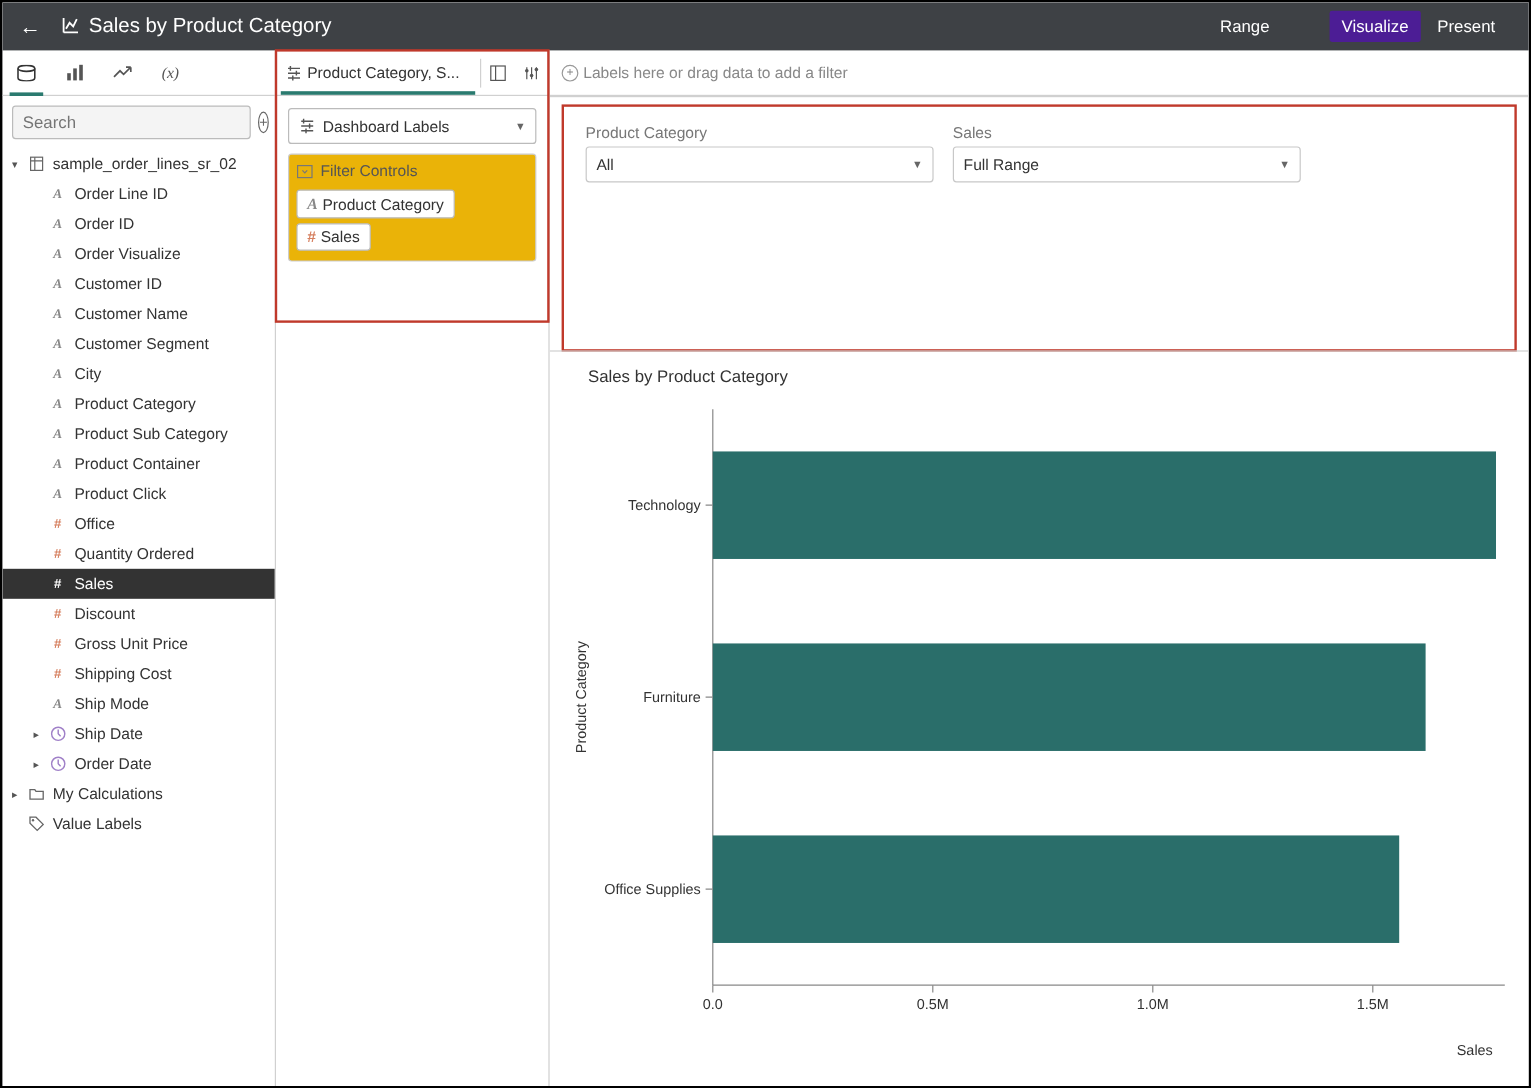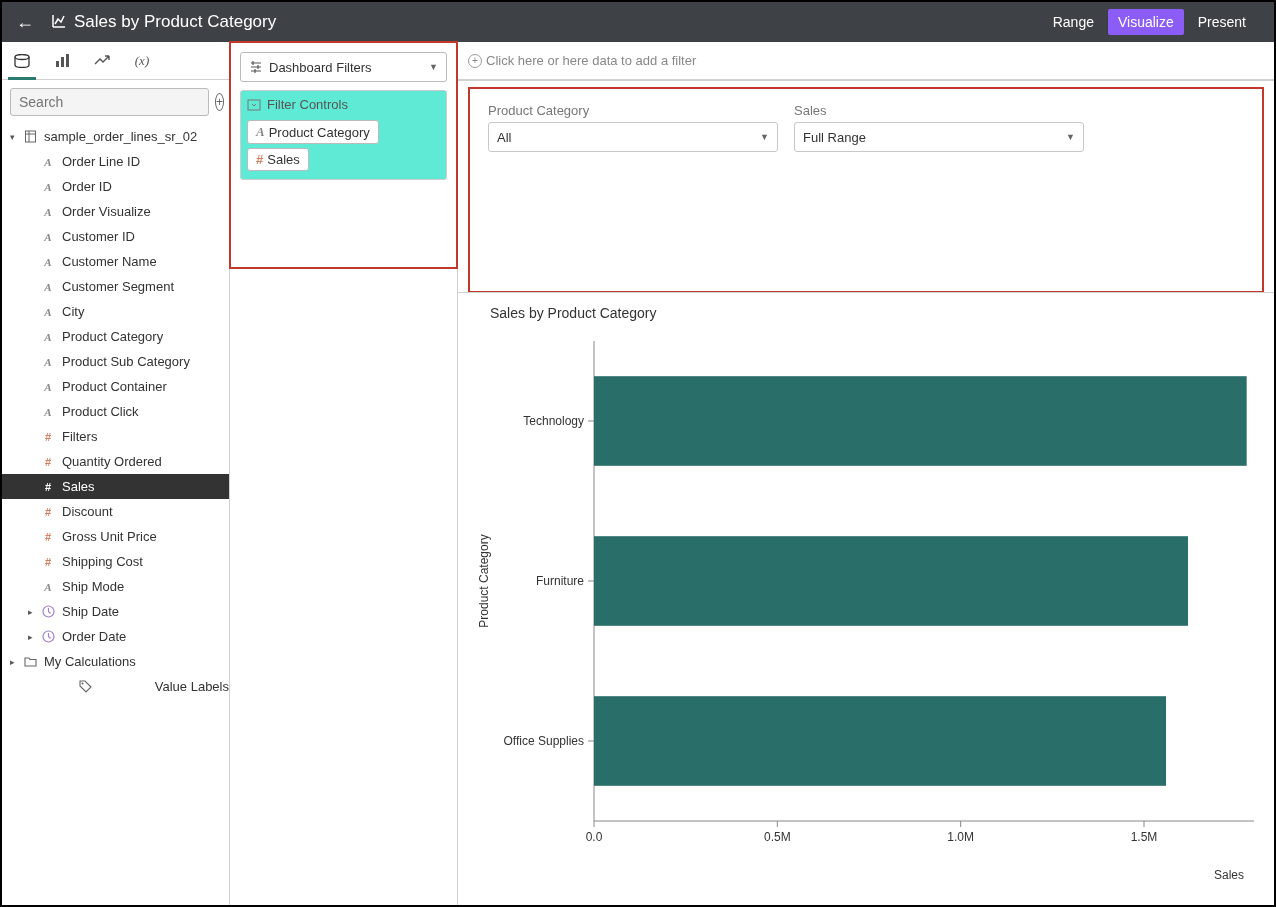--- a/index.html
+++ b/index.html
@@ -3,21 +3,21 @@
 <meta charset="utf-8">
 <style>
 * { box-sizing: border-box; margin: 0; padding: 0; }
 body { font-family: -apple-system, "Segoe UI", Arial, sans-serif; font-size: 13px; color: #333; background: #fff; width: 1276px; height: 907px; overflow: hidden; border: 2px solid #000; }
 .header { background: #3e4145; height: 40px; display: flex; align-items: center; color: #fff; padding: 0 8px; }
 .header .back { width: 30px; height: 30px; display: flex; align-items: center; justify-content: center; cursor: pointer; font-size: 18px; }
 .header .title-icon { margin: 0 6px 0 10px; }
 .header .title { font-size: 17px; font-weight: 400; flex: 1; }
 .header .tabs { display: flex; gap: 4px; margin-right: 10px; }
 .header .tabs div { padding: 5px 10px; cursor: pointer; font-size: 14px; border-radius: 2px; }
-.header .tabs .active { background: #8b5cf6; }
+.header .tabs .active { background: #4c1d95; margin-left: 36px; }
 .main { display: flex; height: calc(100% - 40px); }
 .vsep { width: 1px; background: #d0d0d0; }
 .left { width: 228px; border-right: 1px solid #d0d0d0; display: flex; flex-direction: column; }
 .left-icons { display: flex; border-bottom: 1px solid #d0d0d0; height: 38px; align-items: center; }
 .left-icons div { width: 40px; height: 38px; display: flex; align-items: center; justify-content: center; cursor: pointer; position: relative; }
 .left-icons div.active::after { content: ""; position: absolute; bottom: 0; left: 6px; right: 6px; height: 3px; background: #2a7a6f; }
 .search-row { display: flex; align-items: center; gap: 6px; padding: 8px; }
 .search-row input { flex: 1; height: 28px; padding: 0 8px; border: 1px solid #bbb; border-radius: 3px; font-size: 14px; background: #f4f4f4; }
 .plus-circle { width: 18px; height: 18px; border: 1.5px solid #666; border-radius: 50%; display: flex; align-items: center; justify-content: center; font-size: 12px; color: #666; cursor: pointer; }
 .tree { overflow-y: auto; flex: 1; }
@@ -27,21 +27,21 @@
 .tree-row .icon { width: 16px; margin-right: 6px; display: flex; justify-content: center; font-size: 11px; }
 .ic-A { color: #888; font-weight: 600; font-family: Georgia, serif; font-style: italic; }
 .ic-hash { color: #d68060; font-weight: 600; }
 .ic-hash.sel { color: #fff; }
 .mid { width: 228px; border-right: 1px solid #d0d0d0; }
 .mid-top { display: flex; height: 38px; align-items: center; border-bottom: 1px solid #d0d0d0; }
 .mid-top .tab { display: flex; align-items: center; gap: 4px; padding: 0 8px; height: 100%; font-size: 13px; position: relative; cursor: pointer; }
 .mid-top .tab.active::after { content: ""; position: absolute; bottom: 0; left: 4px; right: 4px; height: 3px; background: #2a7a6f; }
 .mid-top .icon-btn { width: 28px; height: 38px; display: flex; align-items: center; justify-content: center; cursor: pointer; }
 .df-select { height: 30px; border: 1px solid #bbb; border-radius: 3px; background: #fff; display: flex; align-items: center; padding: 0 8px; justify-content: space-between; cursor: pointer; margin-bottom: 8px; }
-.panel { border: 1px solid #ccc; border-radius: 3px; background: #5eead4; padding: 6px; margin-bottom: 0; }
+.panel { border: 1px solid #ccc; border-radius: 3px; background: #eab308; padding: 6px; margin-bottom: 0; }
 .panel-hdr { display: flex; align-items: center; gap: 6px; color: #555; margin-bottom: 6px; font-size: 13px; }
 .chip { display: inline-flex; align-items: center; gap: 4px; border: 1px solid #bbb; border-radius: 3px; background: #fff; padding: 3px 8px; margin: 2px 4px 2px 0; font-size: 13px; cursor: pointer; }
 .filters-row { display: flex; align-items: center; gap: 6px; color: #555; padding: 4px 2px; }
 .content { flex: 1; display: flex; flex-direction: column; overflow: hidden; }
 .filter-bar { height: 38px; border-bottom: 1px solid #d0d0d0; display: flex; align-items: center; padding: 0 10px; color: #888; gap: 4px; }
 .dash-area { border: 2px solid #c0392b; margin: 6px 10px 0 10px; padding: 14px 18px 18px 18px; height: 206px; }
 .dash-area .lbl { color: #777; font-size: 13px; margin-bottom: 4px; }
 .dash-area .row { display: flex; gap: 16px; }
 .dash-area .col { flex: 0 0 290px; }
 .fake-select { border: 1px solid #c8c8c8; border-radius: 3px; height: 30px; display: flex; align-items: center; justify-content: space-between; padding: 0 8px; background: #fff; cursor: pointer; }
@@ -184,21 +184,21 @@
           <span class="icon">
             <span class="ic-A">A</span>
           </span>
           <span>Product Click</span>
         </div>
         <div class="tree-row" style="padding-left: 26px;">
           <span class="arrow"></span>
           <span class="icon">
             <span class="ic-hash">#</span>
           </span>
-          <span>Filters</span>
+          <span>Office</span>
         </div>
         <div class="tree-row" style="padding-left: 26px;">
           <span class="arrow"></span>
           <span class="icon">
             <span class="ic-hash">#</span>
           </span>
           <span>Quantity Ordered</span>
         </div>
         <div class="tree-row selected" style="padding-left: 26px;">
           <span class="arrow"></span>
@@ -257,42 +257,65 @@
         </div>
         <div class="tree-row" style="padding-left: 8px;">
           <span class="arrow">▸</span>
           <span class="icon">
             <svg width="13" height="11" viewBox="0 0 13 11">
               <path d="M1 2h4l1 1.5h6V10H1z" stroke="#666" fill="none" stroke-width="1.1"></path>
             </svg>
           </span>
           <span>My Calculations</span>
         </div>
-        <div class="tree-row" style="padding-left: 8px; justify-content: space-between;">
+        <div class="tree-row" style="padding-left: 8px;">
           <span class="arrow"></span>
           <span class="icon">
             <svg width="13" height="13" viewBox="0 0 13 13">
               <path d="M1 1h5l6 6-5 5-6-6z" stroke="#666" fill="none" stroke-width="1.1"></path>
               <circle cx="3.5" cy="3.5" r="1" fill="#666"></circle>
             </svg>
           </span>
           <span>Value Labels</span>
         </div>
       </div>
   </div>
 
   <div class="mid" style="position:relative;">
     <div style="position:absolute;inset:-1px -1px auto -1px;height:228px;border:2px solid #c0392b;pointer-events:none;z-index:5;"></div>
+    <div class="mid-top">
+      <div class="tab active" style="flex:1;min-width:0;">
+        <svg width="14" height="14" viewBox="0 0 14 14">
+            <path d="M2 3h10M2 7h10M2 11h10M4 1v4M9 5v4M6 9v4" stroke="#555" stroke-width="1.2"></path>
+          </svg>
+        <span style="overflow:hidden;text-overflow:ellipsis;white-space:nowrap;">Product Category, S...</span>
+      </div>
+      <div class="vsep" style="height:24px"></div>
+      <div class="icon-btn">
+          <svg width="14" height="14" viewBox="0 0 14 14">
+            <rect x="1" y="1" width="12" height="12" stroke="#555" fill="none"></rect>
+            <line x1="5" y1="1" x2="5" y2="13" stroke="#555"></line>
+          </svg>
+        </div>
+      <div class="icon-btn">
+          <svg width="14" height="14" viewBox="0 0 14 14">
+            <path d="M3 2v10M7 2v10M11 2v10" stroke="#555"></path>
+            <circle cx="3" cy="5" r="1.5" fill="#555"></circle>
+            <circle cx="7" cy="9" r="1.5" fill="#555"></circle>
+            <circle cx="11" cy="4" r="1.5" fill="#555"></circle>
+          </svg>
+        </div>
+    </div>
     <div style="padding:10px;">
       <div class="df-select">
         <span style="display:flex;align-items:center;gap:6px;">
             <svg width="14" height="14" viewBox="0 0 14 14">
               <path d="M2 3h10M2 7h10M2 11h10M4 1v4M9 5v4M6 9v4" stroke="#555" stroke-width="1.2"></path>
             </svg>
-            <span>Dashboard Filters</span>
+            <span>Dashboard Labels</span>
           </span>
         <span class="caret">▼</span>
       </div>
       <div class="panel">
         <div class="panel-hdr">
             <svg width="14" height="14" viewBox="0 0 14 14">
               <rect x="1" y="2" width="12" height="10" stroke="#777" fill="none"></rect>
               <path d="M5 6l2 2 2-2" stroke="#777" fill="none"></path>
             </svg>
             <span>Filter Controls</span>
@@ -305,21 +328,21 @@
             <span class="ic-hash">#</span>
             <span>Sales</span>
           </div>
       </div>
     </div>
   </div>
 
   <div class="content">
     <div class="filter-bar">
       <span style="display:inline-flex;width:14px;height:14px;border:1.3px solid #999;border-radius:50%;align-items:center;justify-content:center;font-size:10px;">+</span>
-      <span>Click here or here data to add a filter</span>
+      <span>Labels here or drag data to add a filter</span>
     </div>
     <div style="border-top:1px solid #d0d0d0;"></div>
     <div class="dash-area">
       <div class="row">
         <div class="col">
           <div class="lbl">Product Category</div>
           <div class="fake-select">
               <span>All</span>
               <span class="caret">▼</span>
             </div>

